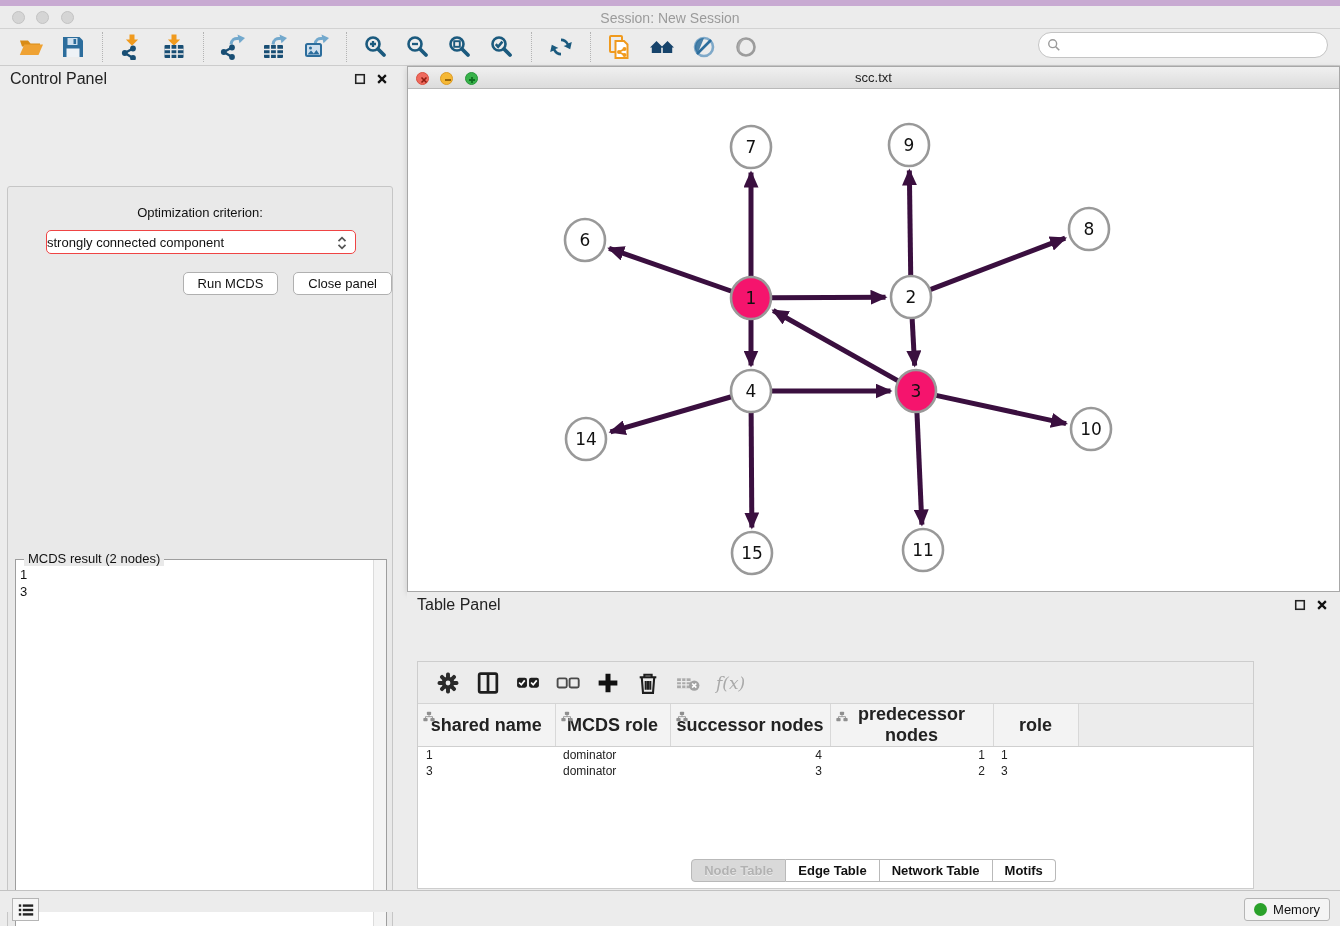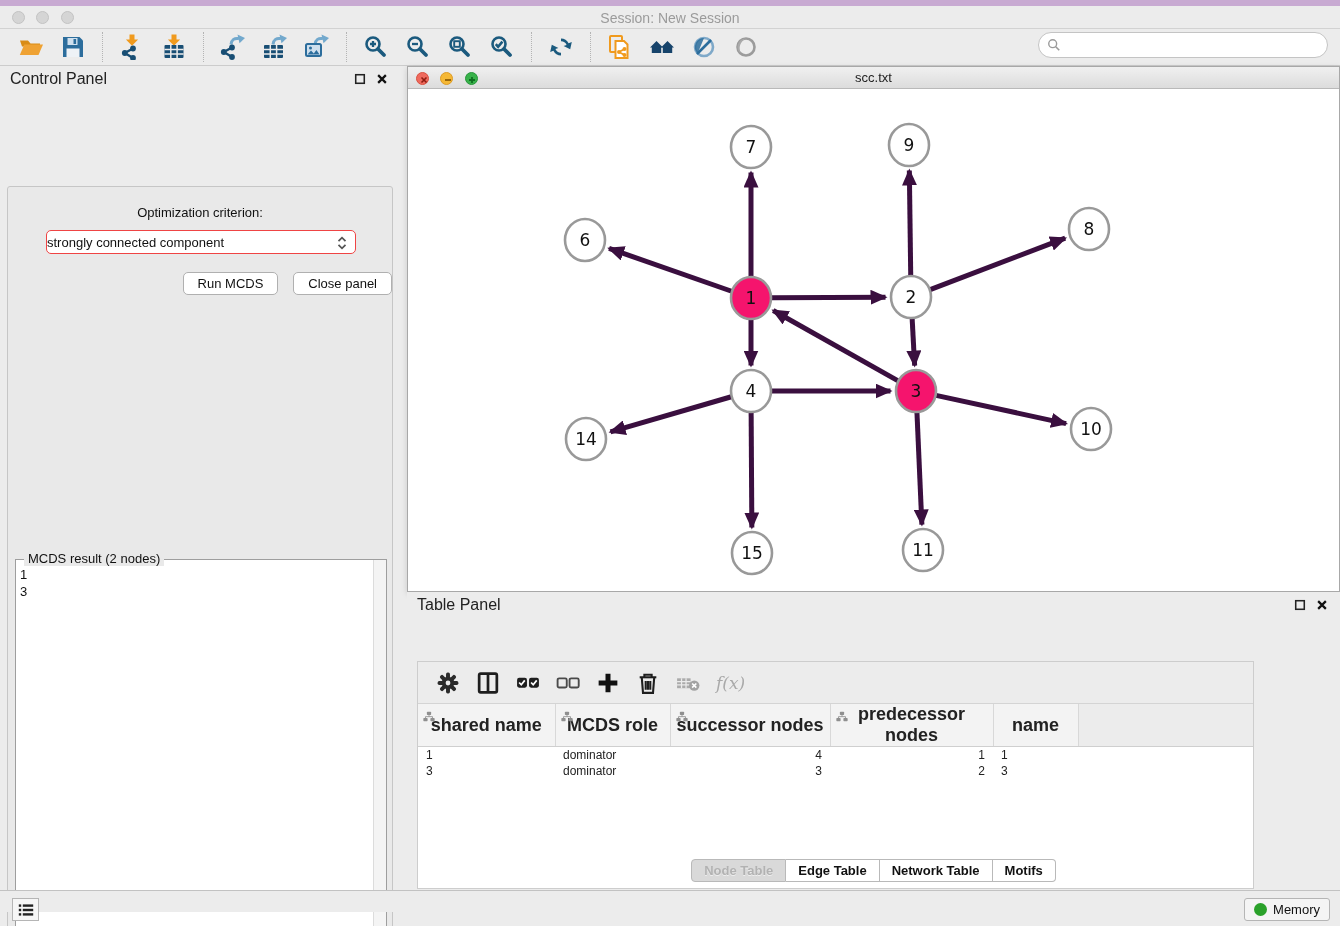--- a/index.html
+++ b/index.html
@@ -477,21 +477,21 @@
                     <path d="M8.5,5.5 V8 M3.5,10 V8 h10 v2" fill="none" stroke="#8f8f8f" stroke-width="1.2"></path>
                   </svg></span><span>successor nodes</span></th>
               <th style="width: 163px;"><span class="hico"><svg width="12" height="12" viewBox="0 0 17 17">
                     <g fill="#8f8f8f">
                       <rect x="5.5" y="1" width="6" height="4.5" rx="1"></rect>
                       <rect x="0.5" y="10" width="6" height="4.5" rx="1"></rect>
                       <rect x="10.5" y="10" width="6" height="4.5" rx="1"></rect>
                     </g>
                     <path d="M8.5,5.5 V8 M3.5,10 V8 h10 v2" fill="none" stroke="#8f8f8f" stroke-width="1.2"></path>
                   </svg></span><span>predecessor nodes</span></th>
-              <th style="width: 85px;"><span>name</span></th>
+              <th style="width: 85px;"><span>role</span></th>
               <th style="border-right: none; background: rgb(236, 236, 236);"></th>
             </tr>
           </thead>
         <tbody id="nt-body">
             <tr>
               <td>1</td>
               <td>dominator</td>
               <td class="num">4</td>
               <td class="num">1</td>
               <td>1</td>

